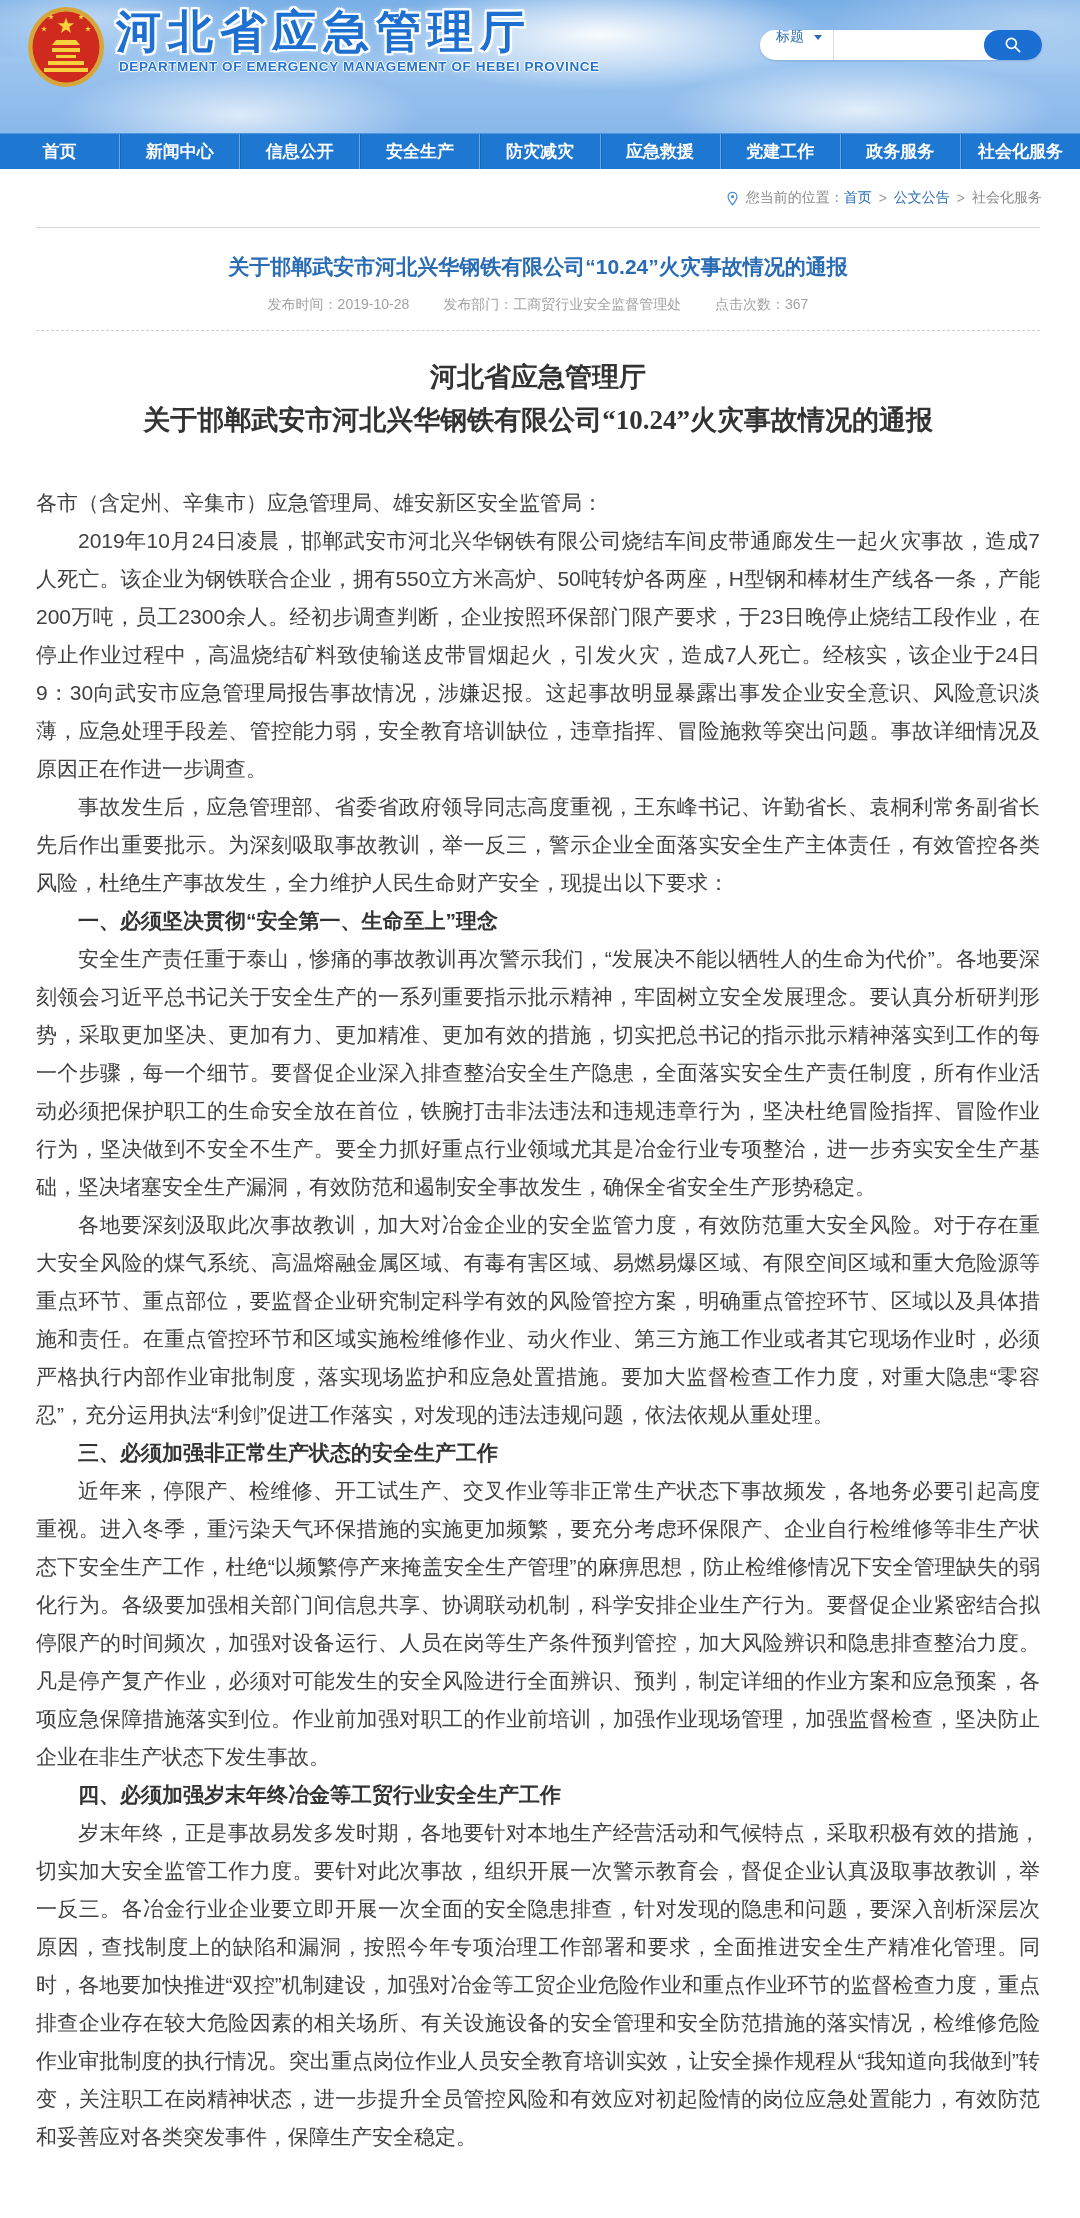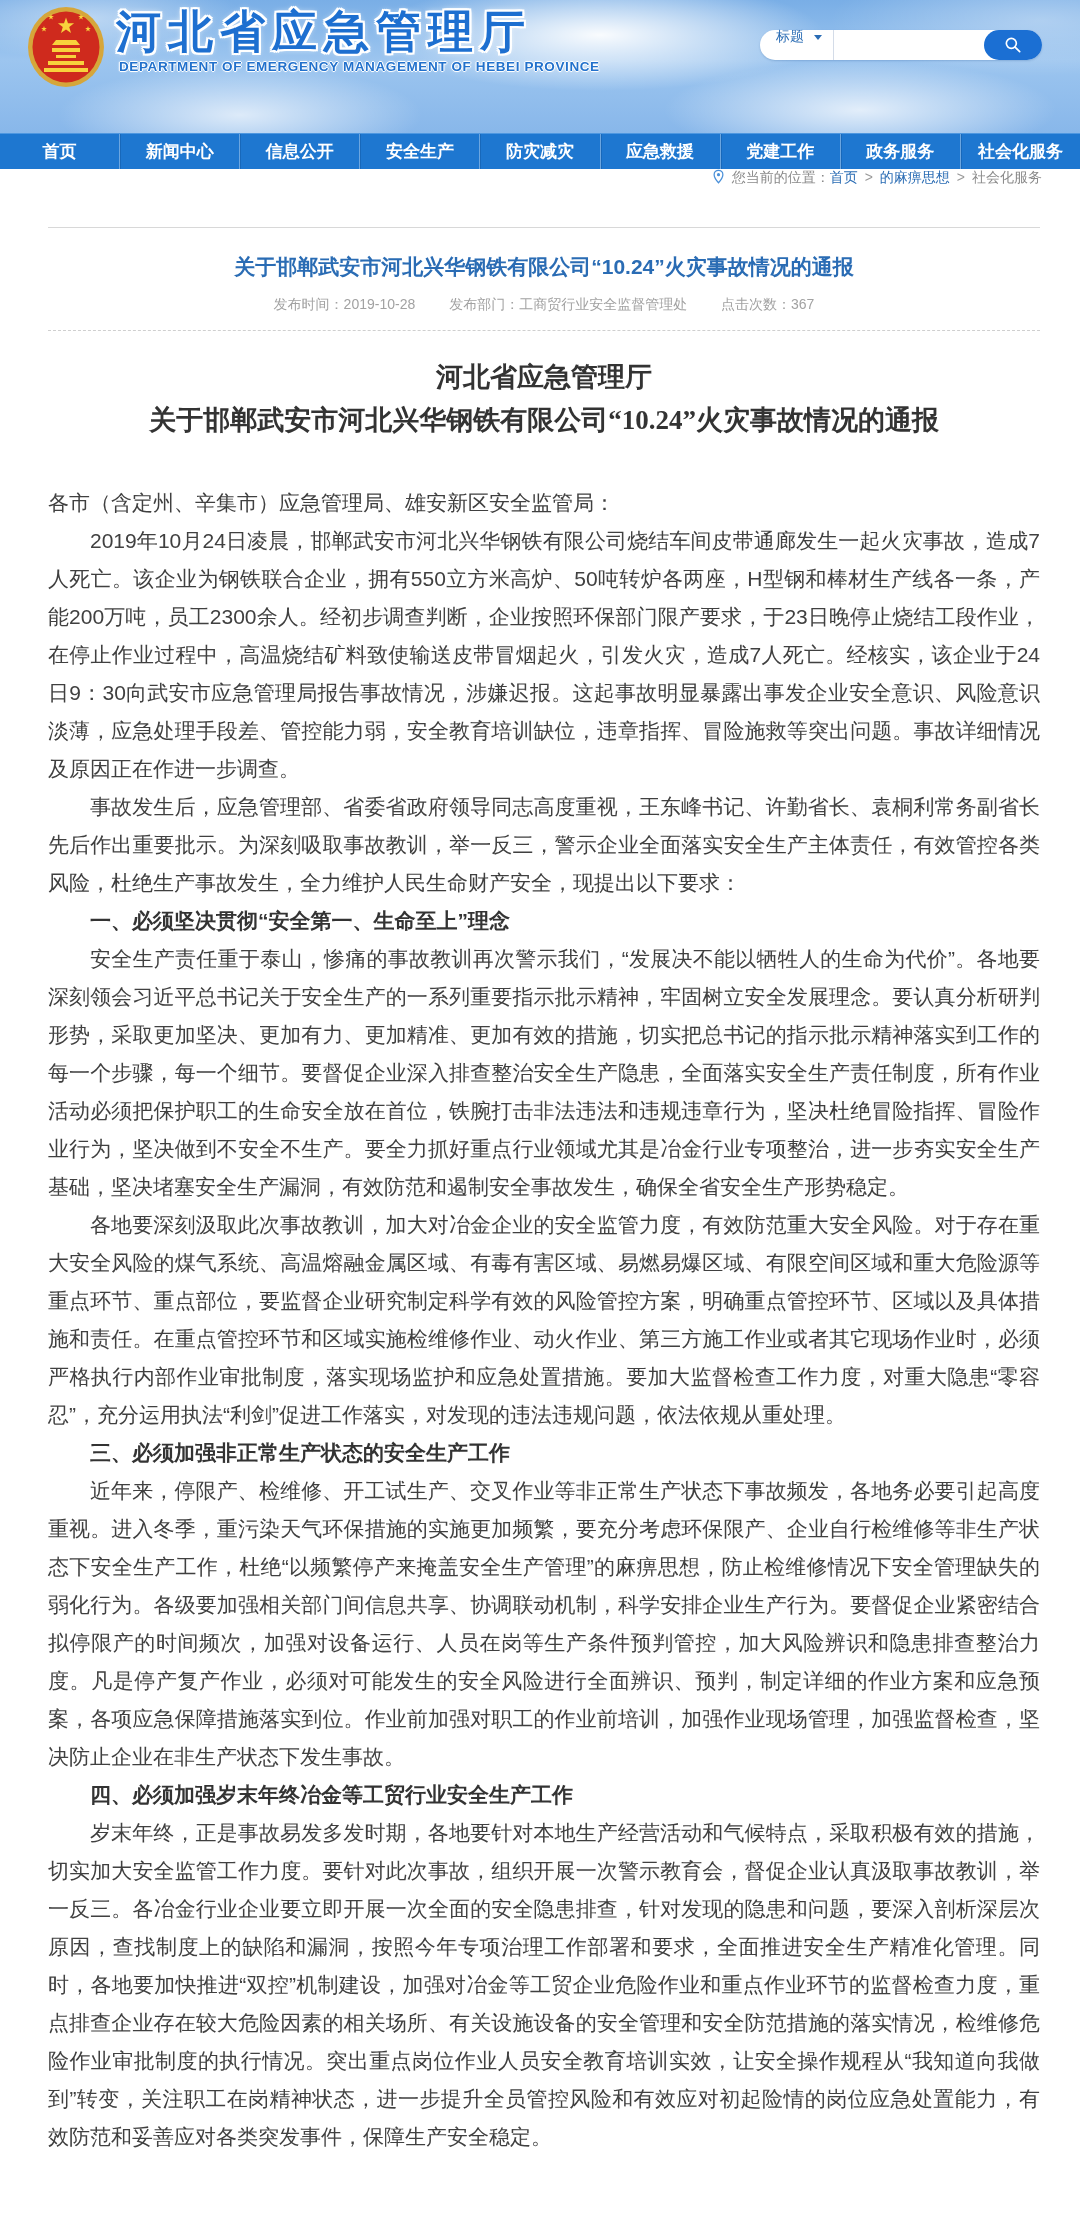--- a/index.html
+++ b/index.html
@@ -74,29 +74,29 @@
     color: #ffffff; font-size: 17px; font-weight: bold; text-decoration: none;
     border-left: 1px solid rgba(255,255,255,0.35);
     box-shadow: inset 1px 0 0 rgba(0,40,90,0.18);
     white-space: nowrap; cursor: pointer;
   }
   .nav-item:first-child { border-left: none; box-shadow: none; }
 
   
   .breadcrumb-row {
     height: 58px;
-    display: flex; justify-content: flex-end;
+    display: flex; align-items: center; justify-content: flex-end;
     padding-right: 38px; font-size: 14px; color: #8a8a8a; background: #ffffff;
   }
   .breadcrumb-row .pin { margin-right: 6px; display: inline-flex; }
   .crumb-link { color: #2a6cb4; text-decoration: none; cursor: pointer; }
   .crumb-sep { margin: 0 7px; color: #9a9a9a; }
 
   
-  .content { padding: 0 40px 46px 48px; background: #ffffff; }
+  .content { padding: 0 40px 46px 36px; background: #ffffff; }
 
   .title-block { border-top: 1px solid #d8d8d8; padding-top: 20px; text-align: center; }
   .page-title {
     color: #2a6cb4; font-size: 21px; font-weight: bold;
     line-height: 37px; max-width: 758px; margin: 0 auto;
   }
   .meta { margin-top: 11px; color: #a2a2a2; font-size: 14px; }
   .meta span { margin: 4px 15px; }
   .title-divider { margin-top: 16px; border-bottom: 1px dashed #cfcfcf; }
 
@@ -165,21 +165,21 @@
 <div class="breadcrumb-row">
   <span class="pin">
     <svg width="15" height="15" viewBox="0 0 24 24" xmlns="http://www.w3.org/2000/svg">
       <path d="M12 2a7 7 0 0 0-7 7c0 5 7 13 7 13s7-8 7-13a7 7 0 0 0-7-7z" fill="none" stroke="#4a90d9" stroke-width="2"></path>
       <circle cx="12" cy="9" r="2.5" fill="#4a90d9"></circle>
     </svg>
   </span>
   <span>您当前的位置：</span>
   <a class="crumb-link">首页</a>
   <span class="crumb-sep">&gt;</span>
-  <a class="crumb-link">的麻痹思想</a>
+  <a class="crumb-link">公文公告</a>
   <span class="crumb-sep">&gt;</span>
   <span>社会化服务</span>
 </div>
 
 <div class="content">
 
   <div class="title-block">
     <div class="page-title">关于邯郸武安市河北兴华钢铁有限公司“10.24”火灾事故情况的通报</div>
     <div class="meta">
       <span>发布时间：2019-10-28</span>

